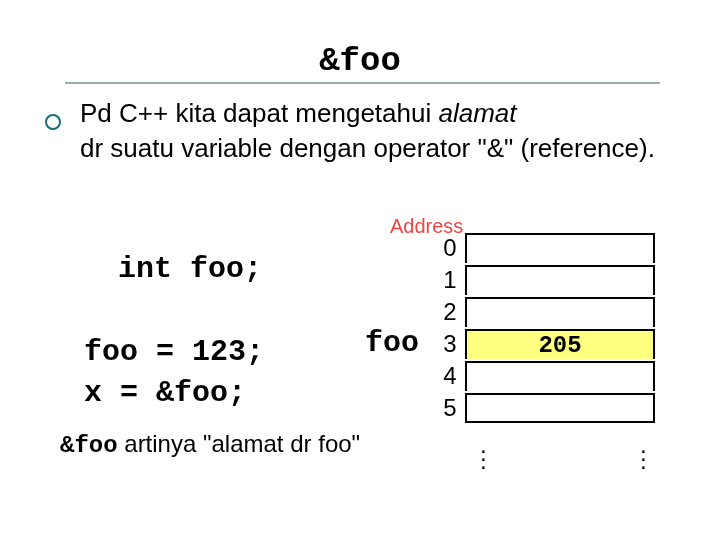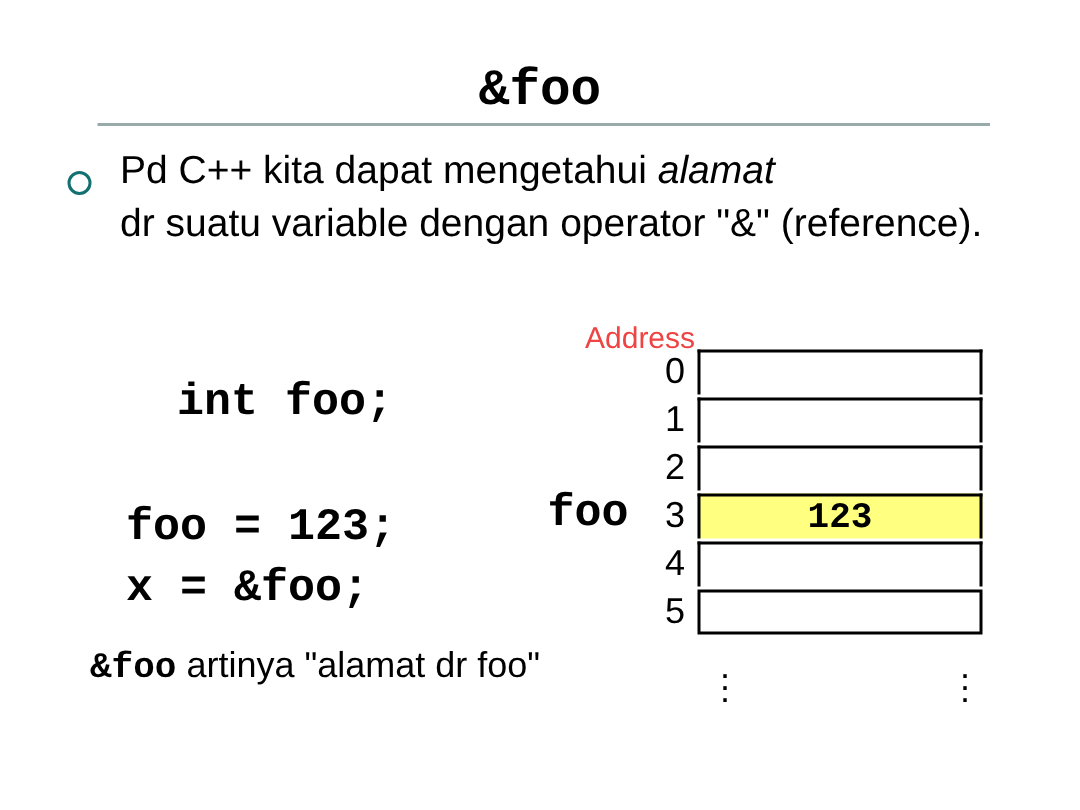--- a/index.html
+++ b/index.html
@@ -177,21 +177,21 @@
       <div class="mem-row">
         <div class="mem-idx">1</div>
         <div class="mem-cell"></div>
       </div>
       <div class="mem-row">
         <div class="mem-idx">2</div>
         <div class="mem-cell"></div>
       </div>
       <div class="mem-row">
         <div class="mem-idx">3</div>
-        <div class="mem-cell highlight">123</div>
+        <div class="mem-cell highlight">205</div>
       </div>
       <div class="mem-row">
         <div class="mem-idx">4</div>
         <div class="mem-cell"></div>
       </div>
       <div class="mem-row">
         <div class="mem-idx">5</div>
         <div class="mem-cell" style="border-bottom: 2px solid rgb(0, 0, 0);"></div>
       </div>
     </div>

